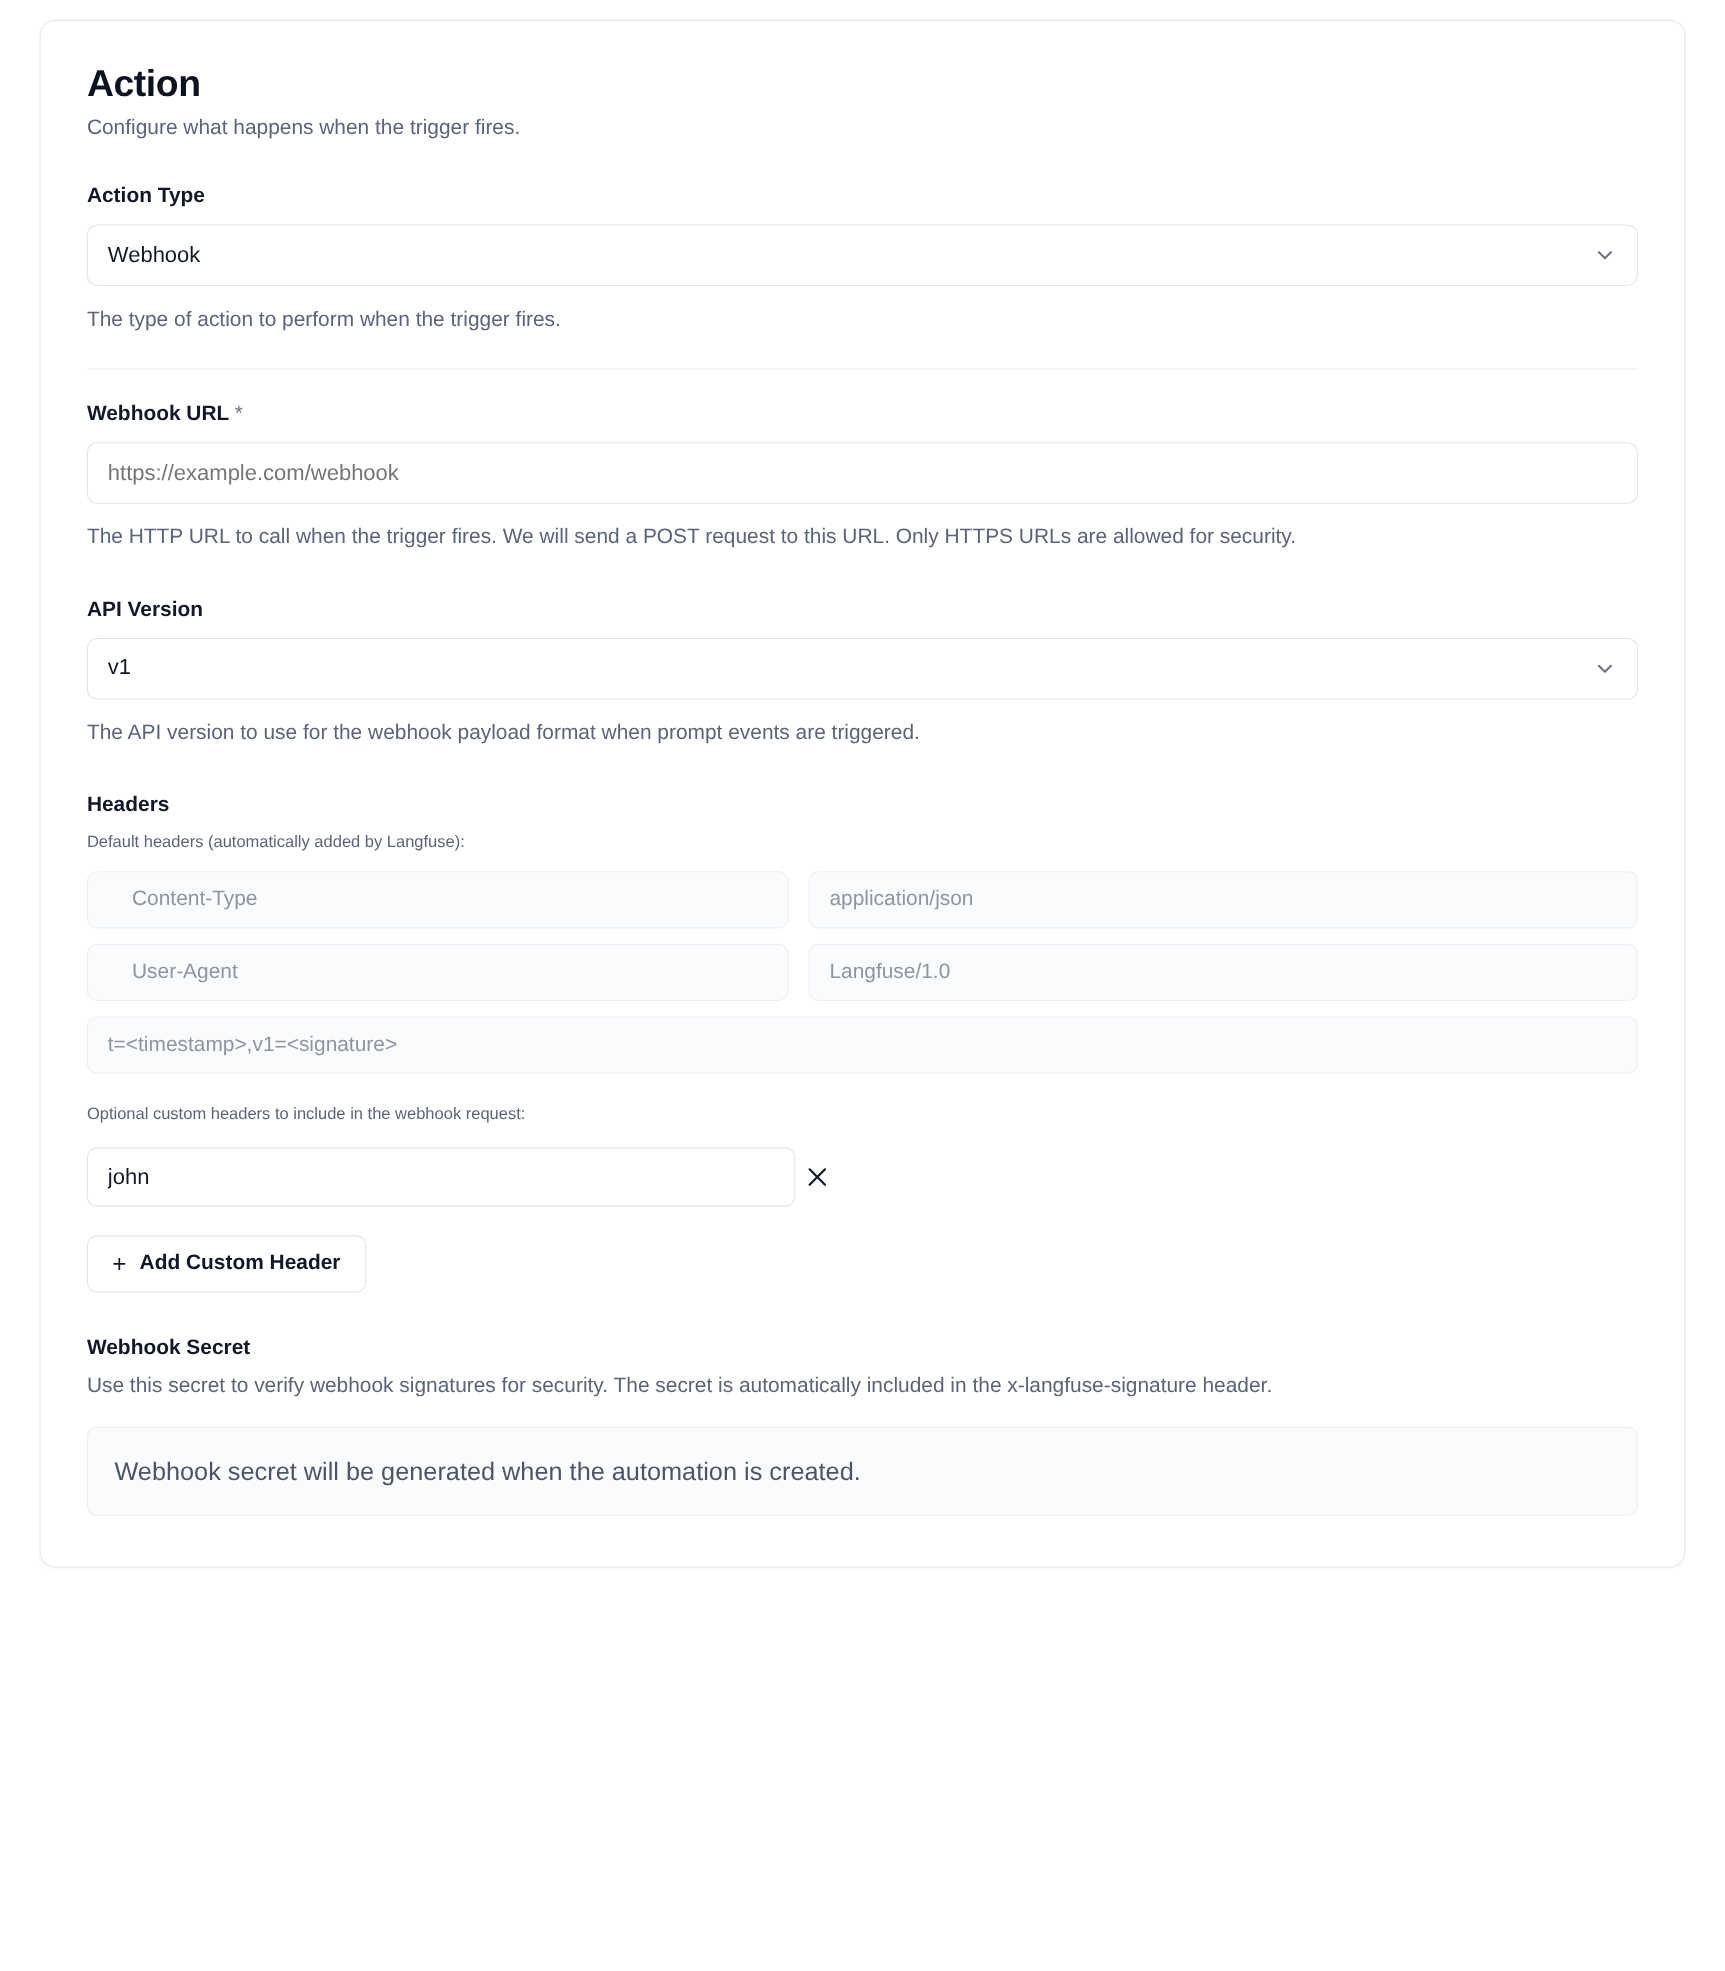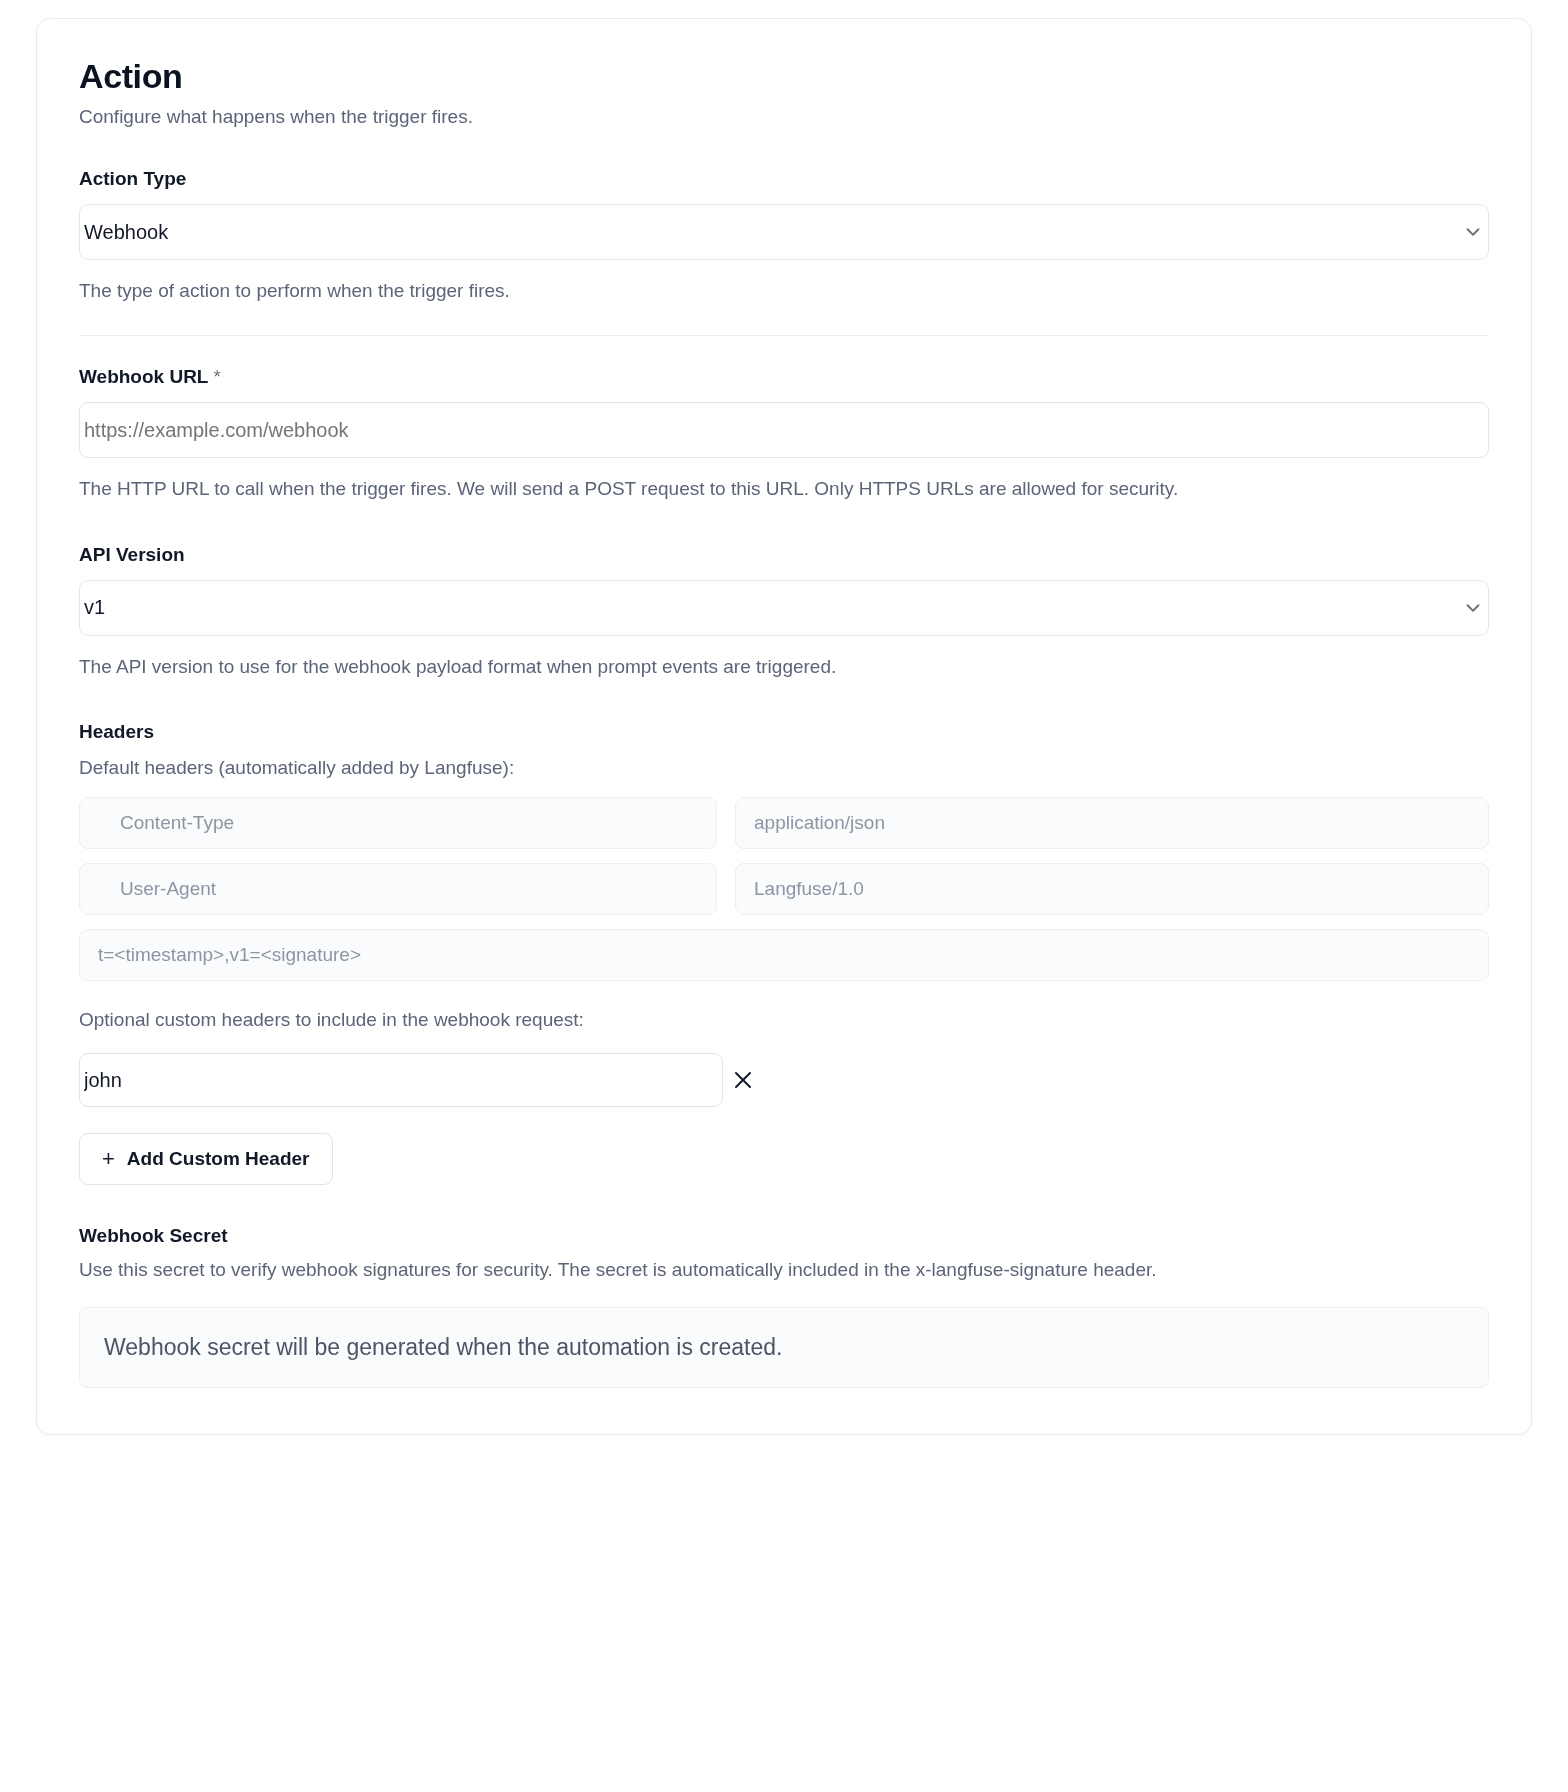--- a/index.html
+++ b/index.html
@@ -51,21 +51,21 @@
 
   .select-box,
   .text-input {
     width: 100%;
     height: 56px;
     border: 1px solid #e1e4ea;
     border-radius: 9px;
     background: #ffffff;
     display: flex;
     align-items: center;
-    padding: 0 4px;
+    padding: 0 18px;
     font-size: 20px;
     color: #111827;
   }
   .select-box {
     justify-content: space-between;
     cursor: pointer;
   }
   .select-value { color: #111827; }
   .chev {
     color: #6b7280;
@@ -82,21 +82,21 @@
 
   .divider {
     height: 1px;
     background: #ebedf1;
     margin: 30px 0 30px 0;
   }
 
   .gap-lg { margin-top: 40px; }
 
   .sub-note {
-    font-size: 19px;
+    font-size: 15px;
     color: #5b6478;
     margin: 12px 0 18px 0;
   }
 
   .header-row {
     display: flex;
     gap: 18px;
     margin-bottom: 14px;
   }
   .header-cell {

